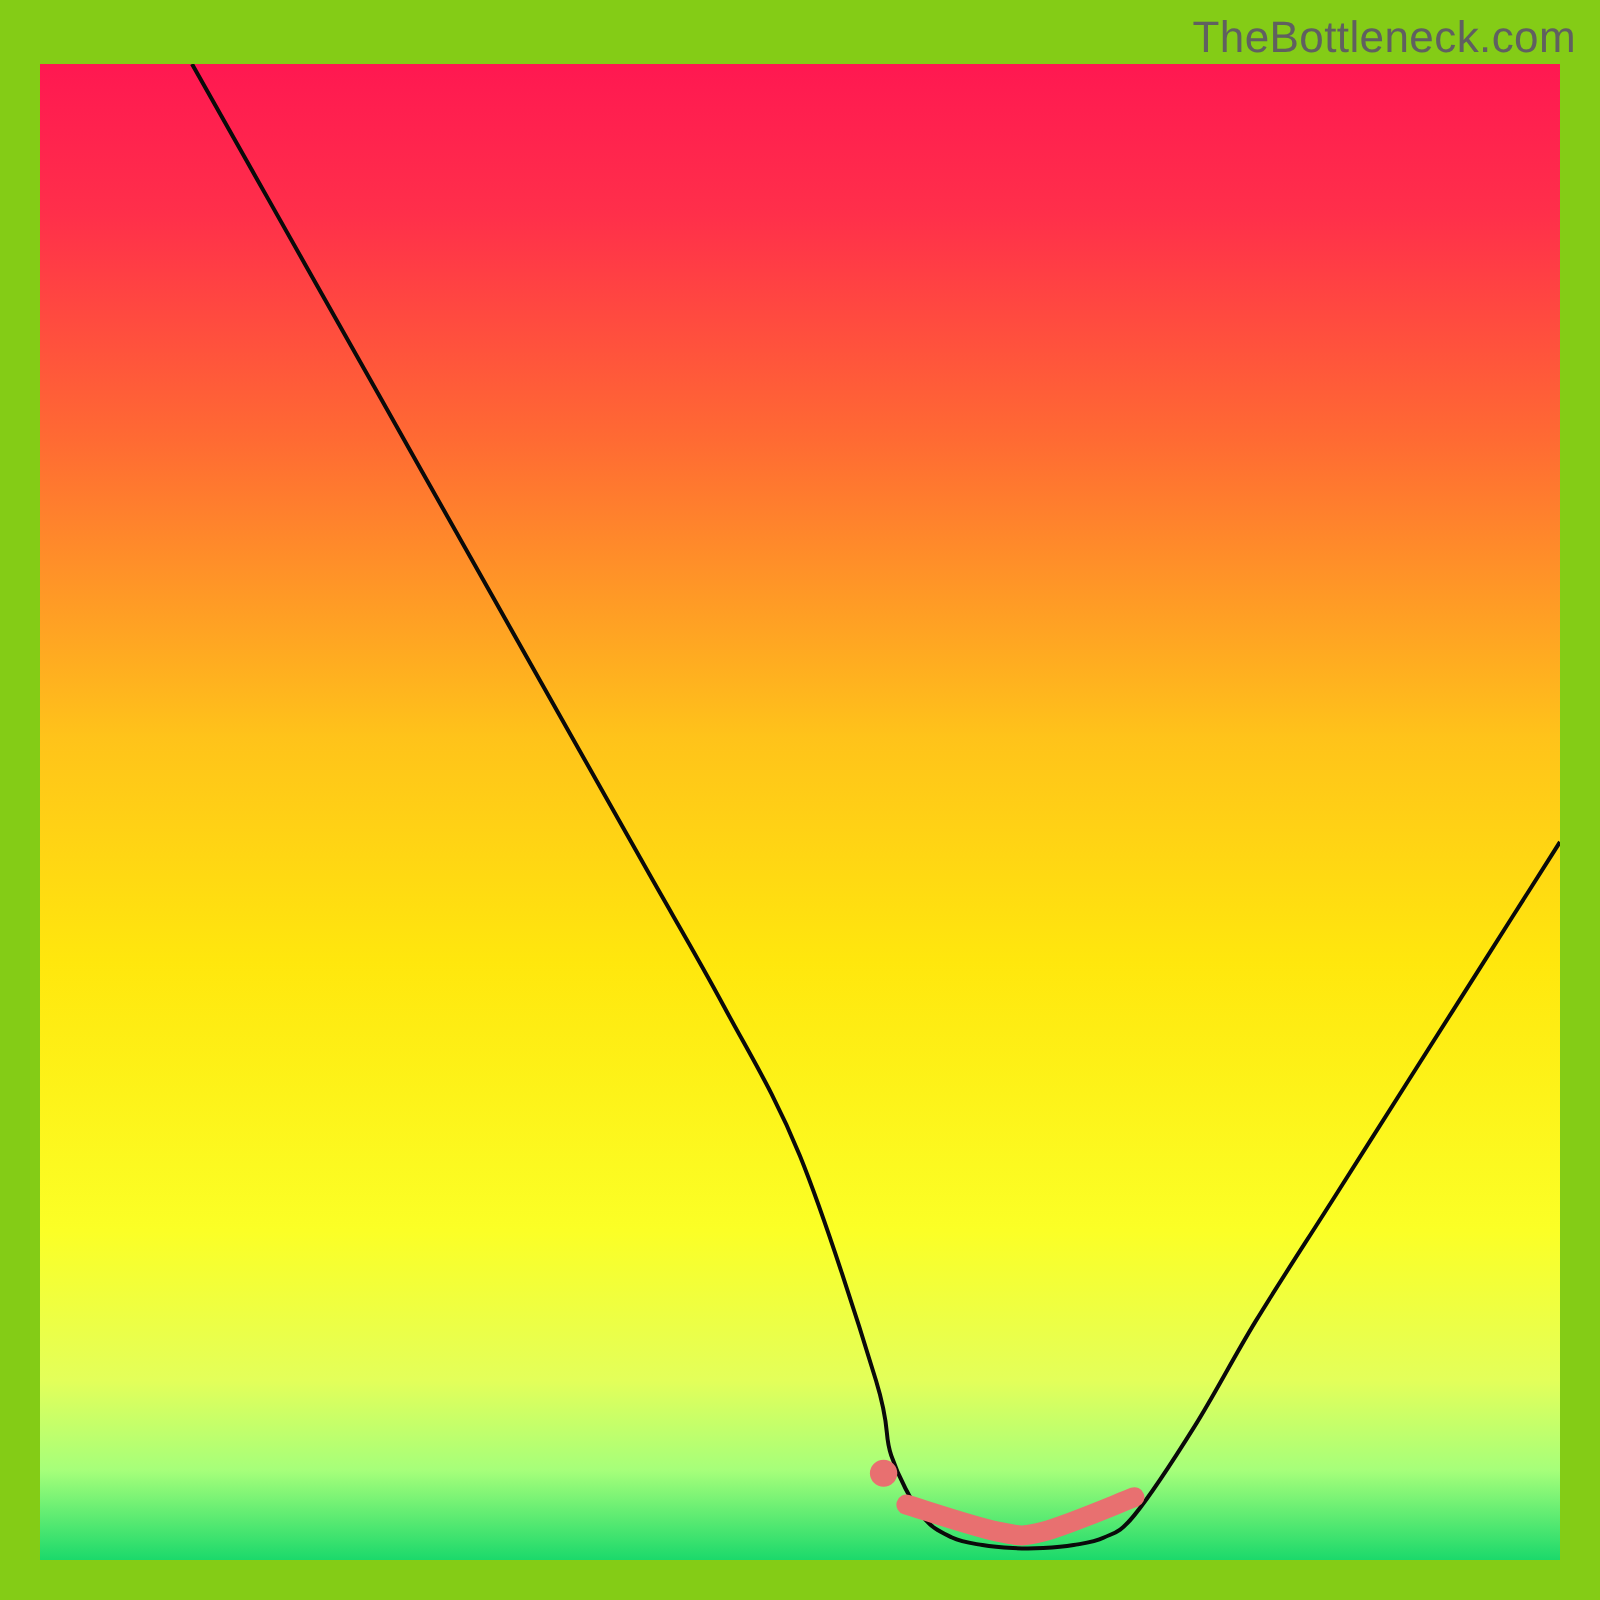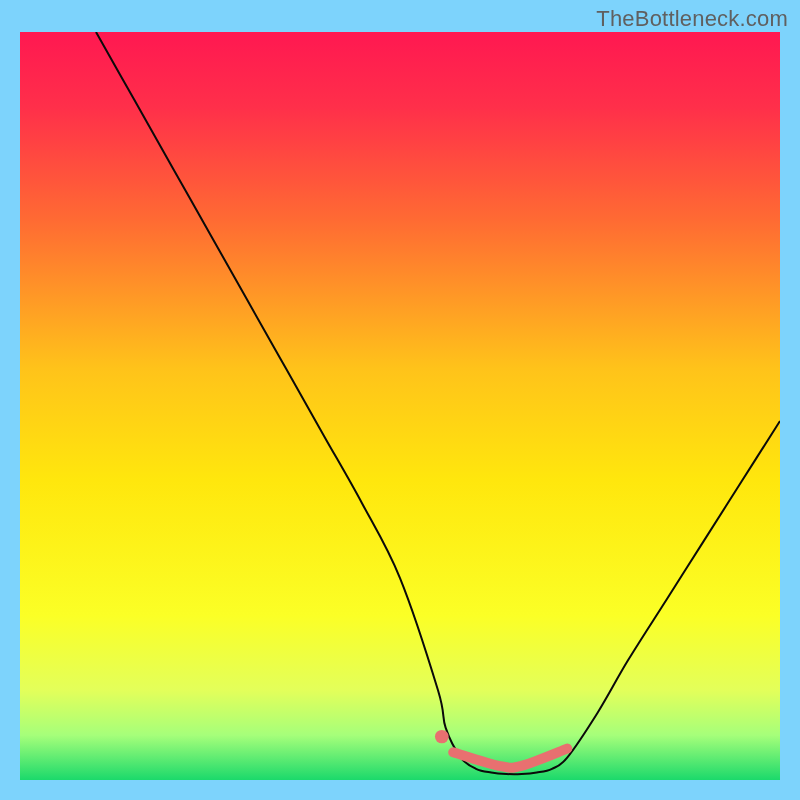--- a/index.html
+++ b/index.html
@@ -8,21 +8,21 @@
     width: 800px;
     height: 800px;
     background: #000;
     overflow: hidden;
     font-family: Arial, Helvetica, sans-serif;
   }
   .stage {
     position: relative;
     width: 800px;
     height: 800px;
-    background: #7dd3fc;
+    background: #84cc16;
   }
   .plot-area {
     position: absolute;
     left: 20px;
     top: 32px;
     width: 760px;
     height: 748px;
   }
   .gradient {
     position: absolute;

